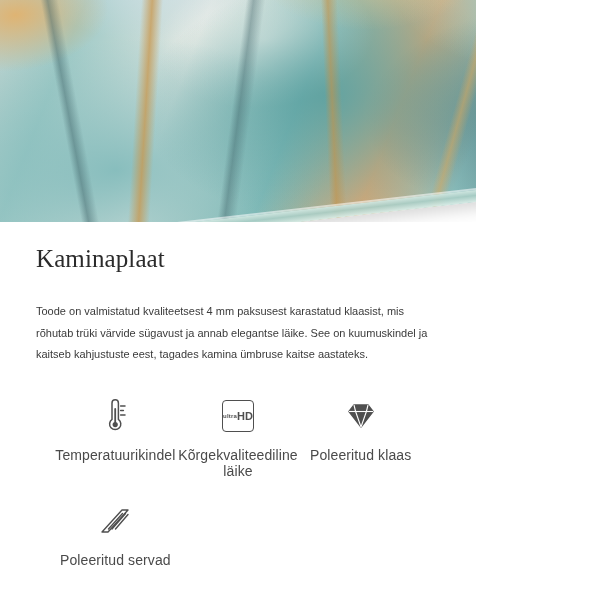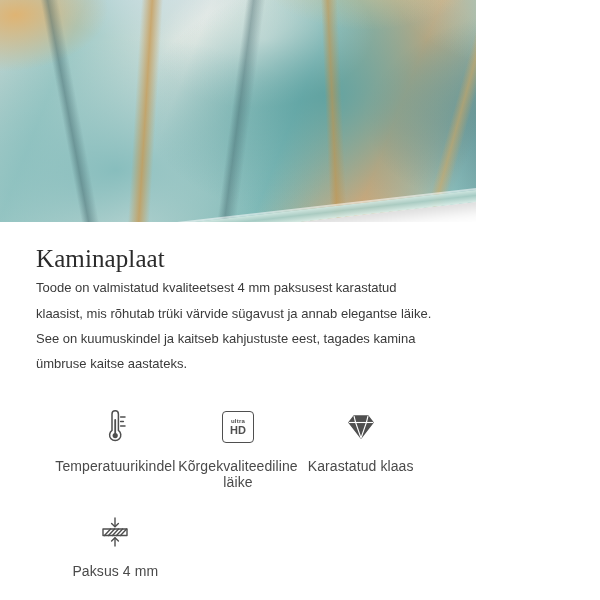--- a/index.html
+++ b/index.html
@@ -110,22 +110,22 @@
     font-weight: 400;
     color: #2b2b2b;
     font-size: 25px;
     line-height: 1.33;
     letter-spacing: 0.1px;
   }
   .headline .line2 {
     display: block;
   }
   .body-copy {
-    margin: 0 0 0 0;
-    font-size: 13px;
+    margin: 26px 0 0 0;
+    font-size: 11px;
     line-height: 1.95;
     color: #3a3a3a;
     max-width: 540px;
   }
 
   
   .features {
     margin-top: 28px;
     display: grid;
     grid-template-columns: repeat(3, 1fr);
@@ -152,21 +152,21 @@
     color: #4a4a4a;
     text-align: center;
     letter-spacing: 0.1px;
   }
   .ultrahd-box {
     width: 30px;
     height: 30px;
     border: 1.6px solid #4f4f4f;
     border-radius: 4px;
     display: flex;
-    flex-direction: column;
+    flex-direction: row;
     align-items: center;
     justify-content: center;
     line-height: 1;
   }
   .ultrahd-box .u {
     font-size: 6px;
     letter-spacing: 0.2px;
     color: #4f4f4f;
     font-weight: 700;
   }
@@ -236,33 +236,31 @@
 
 
       <div class="feature">
         <div class="feature-icon">
           <svg width="38" height="34" viewBox="0 0 38 34" fill="none" stroke="#4f4f4f" stroke-width="1.4" stroke-linejoin="round">
             <path d="M7 12.5 12 6h14l5 6.5L19 28z" fill="#4f4f4f" stroke="#4f4f4f"></path>
             <path d="M7 12.5h24" stroke="#ffffff" stroke-width="1.1"></path>
             <path d="M12 6l1.6 6.5L19 28l5.4-15.5L26 6" stroke="#ffffff" stroke-width="1.1"></path>
           </svg>
         </div>
-        <div class="feature-label">Karastatud klaas</div>
-      </div>
-
-
-      <div class="feature">
-        <div class="feature-icon">
-          <svg width="38" height="36" viewBox="0 0 38 36" fill="none" stroke="#4f4f4f" stroke-width="1.4" stroke-linecap="round" stroke-linejoin="round">
-            <line x1="19" y1="4" x2="19" y2="12.5"></line>
-            <path d="M15.6 9.4 19 12.8 22.4 9.4"></path>
-            <rect x="7" y="15" width="24" height="6.5"></rect>
-            <path d="M8.5 21.4 14.6 15M12.5 21.4 18.6 15M16.5 21.4 22.6 15M20.5 21.4 26.6 15M24.5 21.4 30.6 15"></path>
-            <line x1="19" y1="32" x2="19" y2="24"></line>
-            <path d="M15.6 27.1 19 23.7 22.4 27.1"></path>
+        <div class="feature-label">Poleeritud klaas</div>
+      </div>
+
+      <div class="feature">
+        <div class="feature-icon">
+          <svg width="34" height="32" viewBox="0 0 34 32" fill="none" stroke="#4f4f4f" stroke-width="1.4" stroke-linecap="round" stroke-linejoin="round">
+            <path d="M4 27 L24 5 H30 L10 27 Z"></path>
+            <path d="M10.5 24 L24.5 8.5"></path>
+            <path d="M14 24 L27.5 8.5"></path>
+            <path d="M17.5 24 L30 9.5"></path>
           </svg>
         </div>
-        <div class="feature-label">Paksus 4 mm</div>
-      </div>
+        <div class="feature-label">Poleeritud servad</div>
+      </div>
+
 
     </div>
   </div>
 </div>
 
 </body></html>

